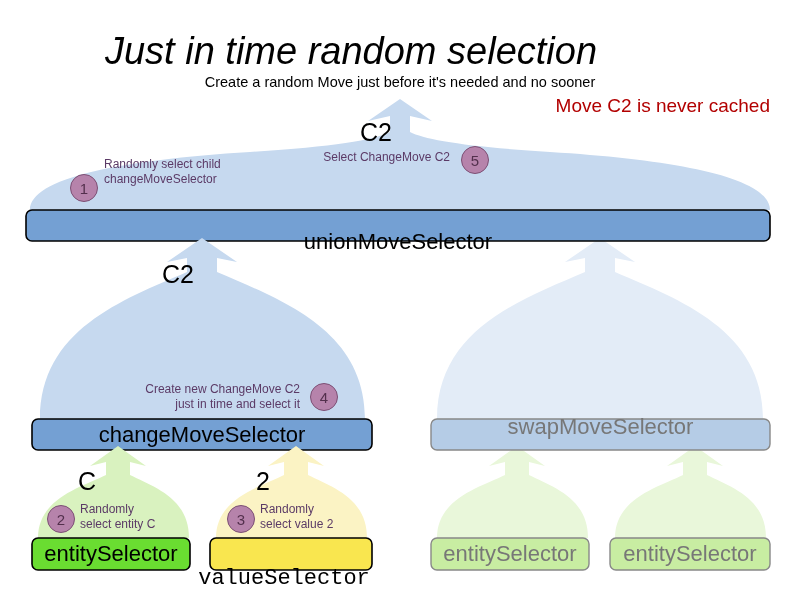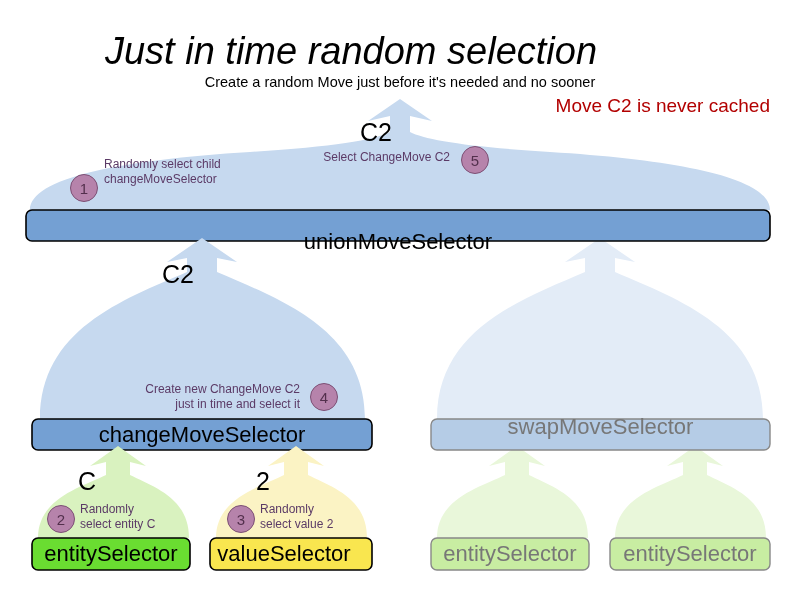--- a/index.html
+++ b/index.html
@@ -215,21 +215,21 @@
   <div class="txt payload" style="left:256px; top:467px; width:80px;">2</div>
 
   <div class="boxlabel" style="left:26px; top:210px; width:744px; height:31px;margin-top:16px;">unionMoveSelector</div>
 
   <div class="boxlabel" style="left:32px; top:419px; width:340px; height:31px;">changeMoveSelector</div>
 
   <div class="boxlabel faded" style="left:431px; top:419px; width:339px; height:16px;">swapMoveSelector</div>
 
   <div class="boxlabel" style="left:32px; top:538px; width:158px; height:32px;">entitySelector</div>
 
-  <div class="boxlabel" style="left:210px; top:538px; width:148px; height:32px;">valueSelector</div>
+  <div class="boxlabel" style="left:210px; top:562px; width:148px; height:32px;font-family:Liberation Mono, monospace;">valueSelector</div>
 
   <div class="boxlabel faded" style="left:431px; top:538px; width:158px; height:32px;">entitySelector</div>
 
   <div class="boxlabel faded" style="left:610px; top:538px; width:160px; height:32px;">entitySelector</div>
 
   <div class="badge" style="left:70px; top:174px;">1</div>
   <div class="note left" style="left:104px; top:157px; width:200px;">
     <div>Randomly select child</div>
     <div>changeMoveSelector</div>
   </div>

